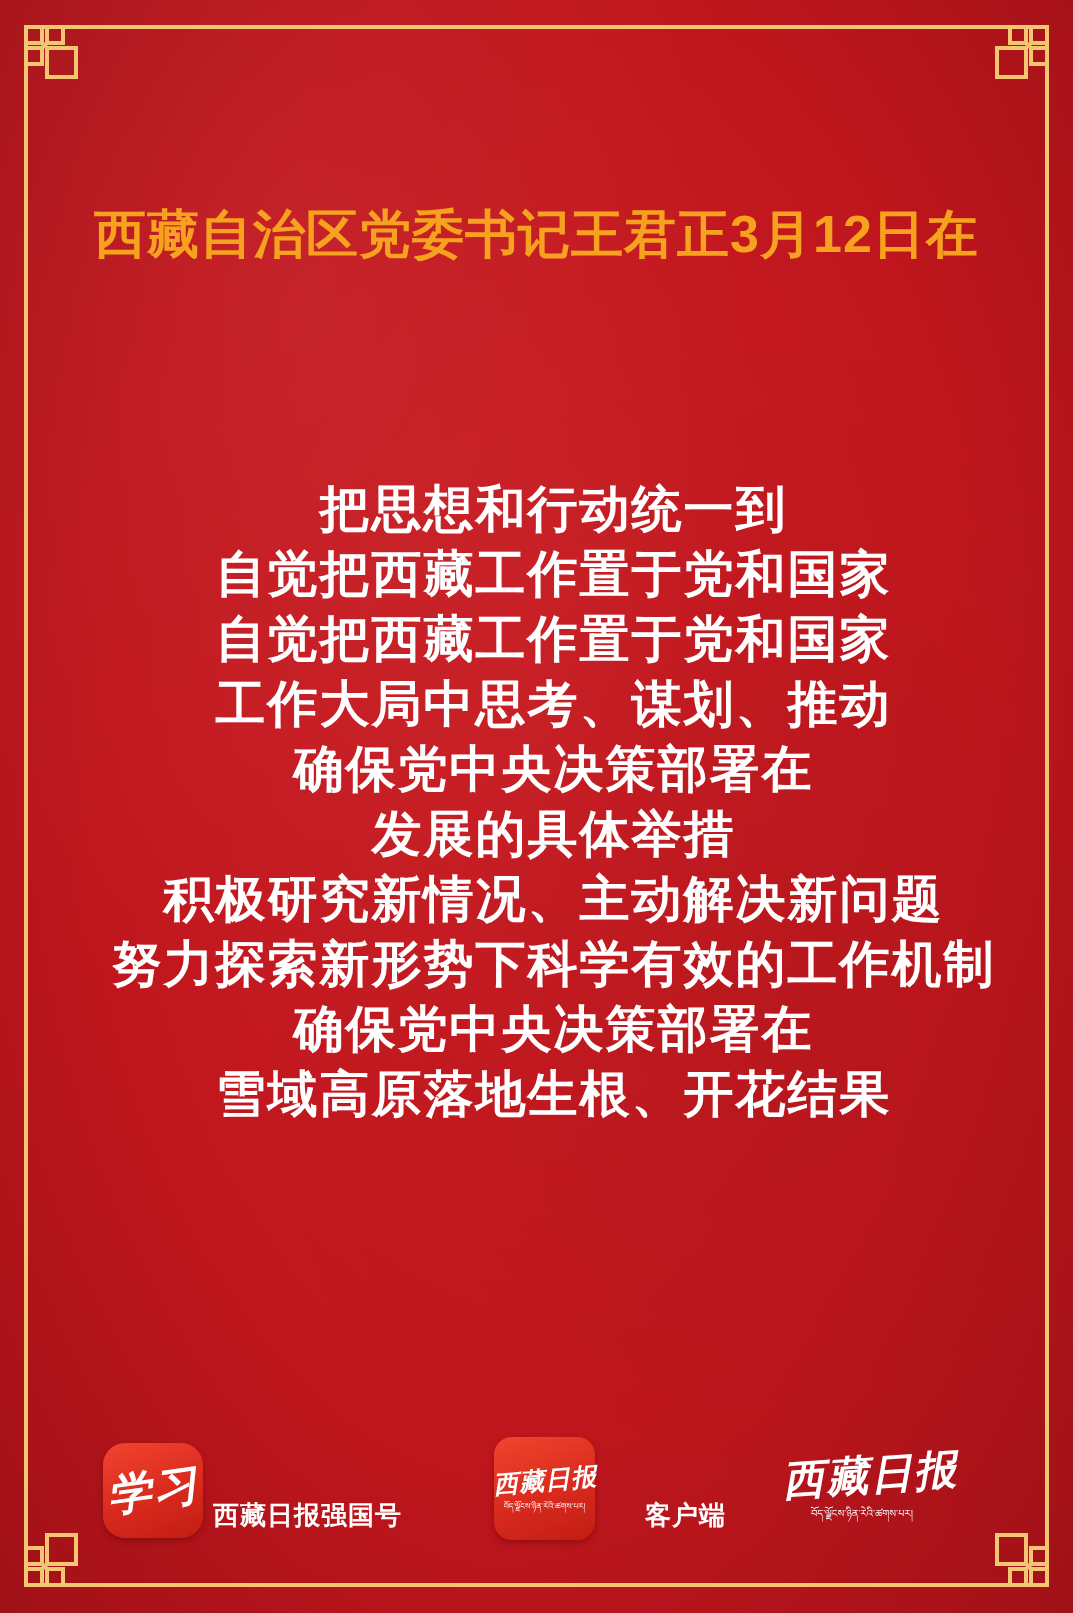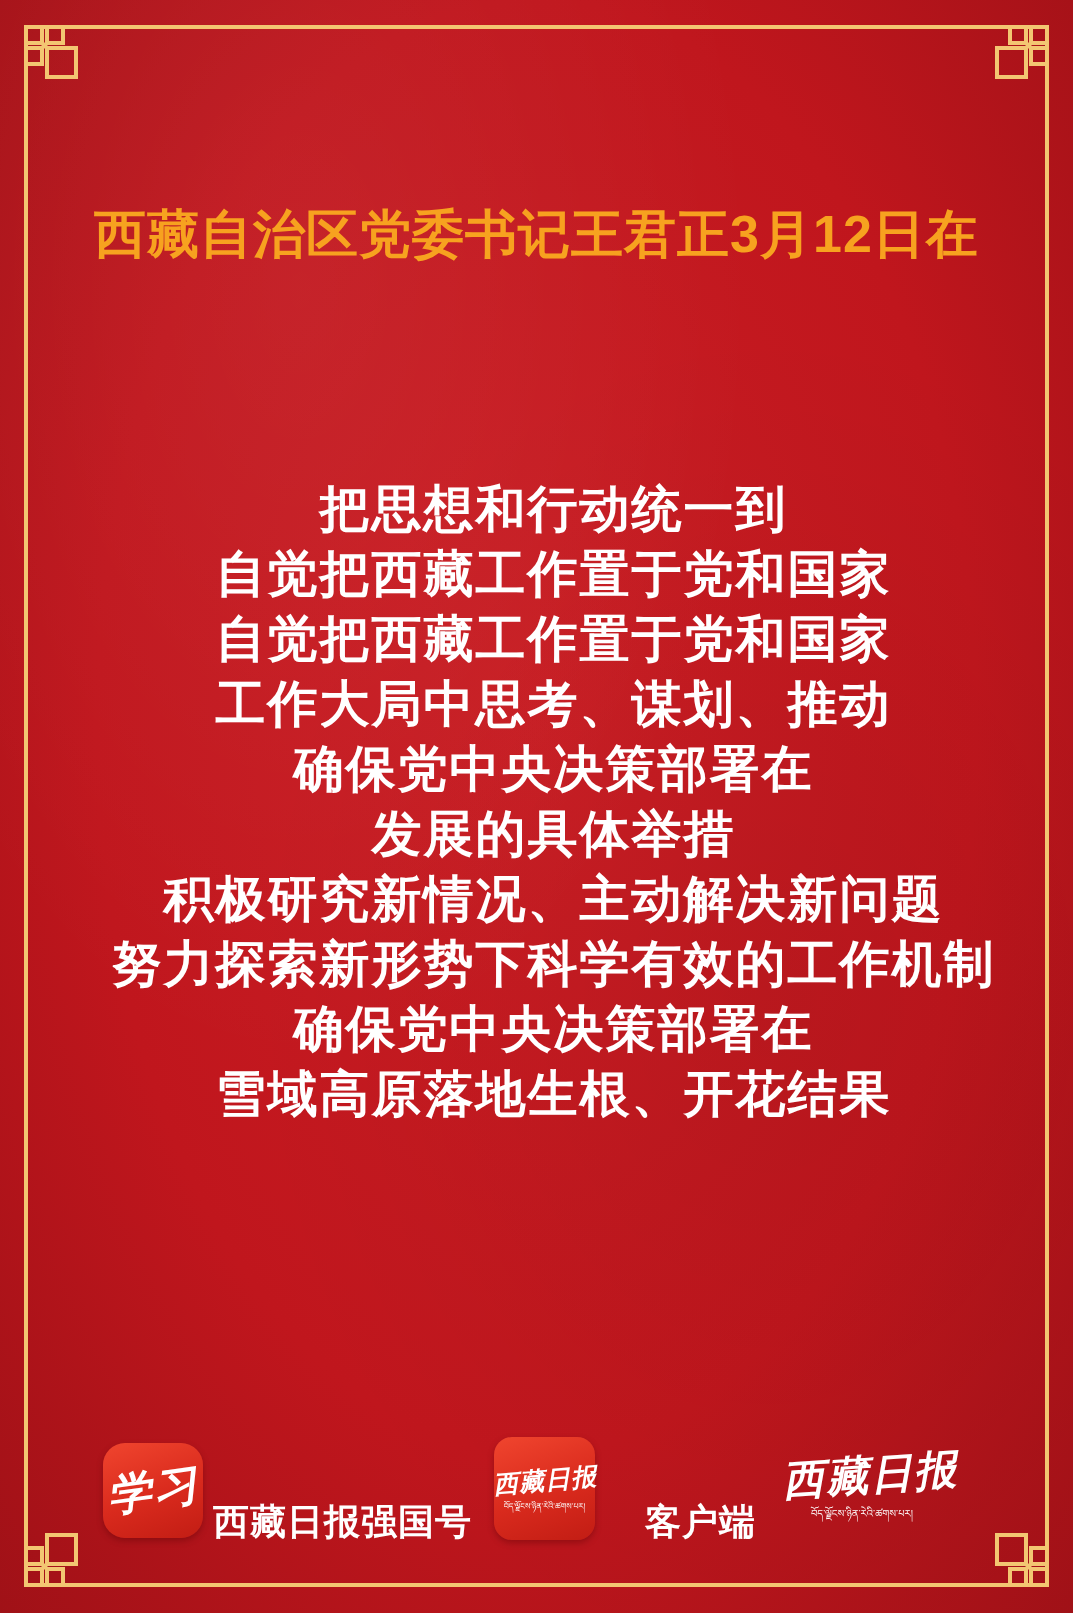--- a/index.html
+++ b/index.html
@@ -72,21 +72,21 @@
     font-size:25px;letter-spacing:1px;
     transform:rotate(-5deg);
     white-space:nowrap;
   }
   .icon-tibetdaily .tibetan{
     font-size:8px;line-height:12px;margin-top:4px;
     white-space:nowrap;overflow:hidden;max-width:92px;
   }
   .footer-label{
     position:absolute;top:1498px;
-    color:#ffffff;font-weight:700;font-size:36px;letter-spacing:1px;
+    color:#ffffff;font-weight:700;font-size:26px;letter-spacing:1px;
     white-space:nowrap;
     font-family:Liberation Mono, monospace;
   }
   .label-qiangguo{left:213px;}
   .label-client{left:603px;margin-left:42px;}
   .masthead{
     position:absolute;left:782px;top:1450px;width:160px;
     color:#ffffff;text-align:center;
   }
   .masthead .glyph{

